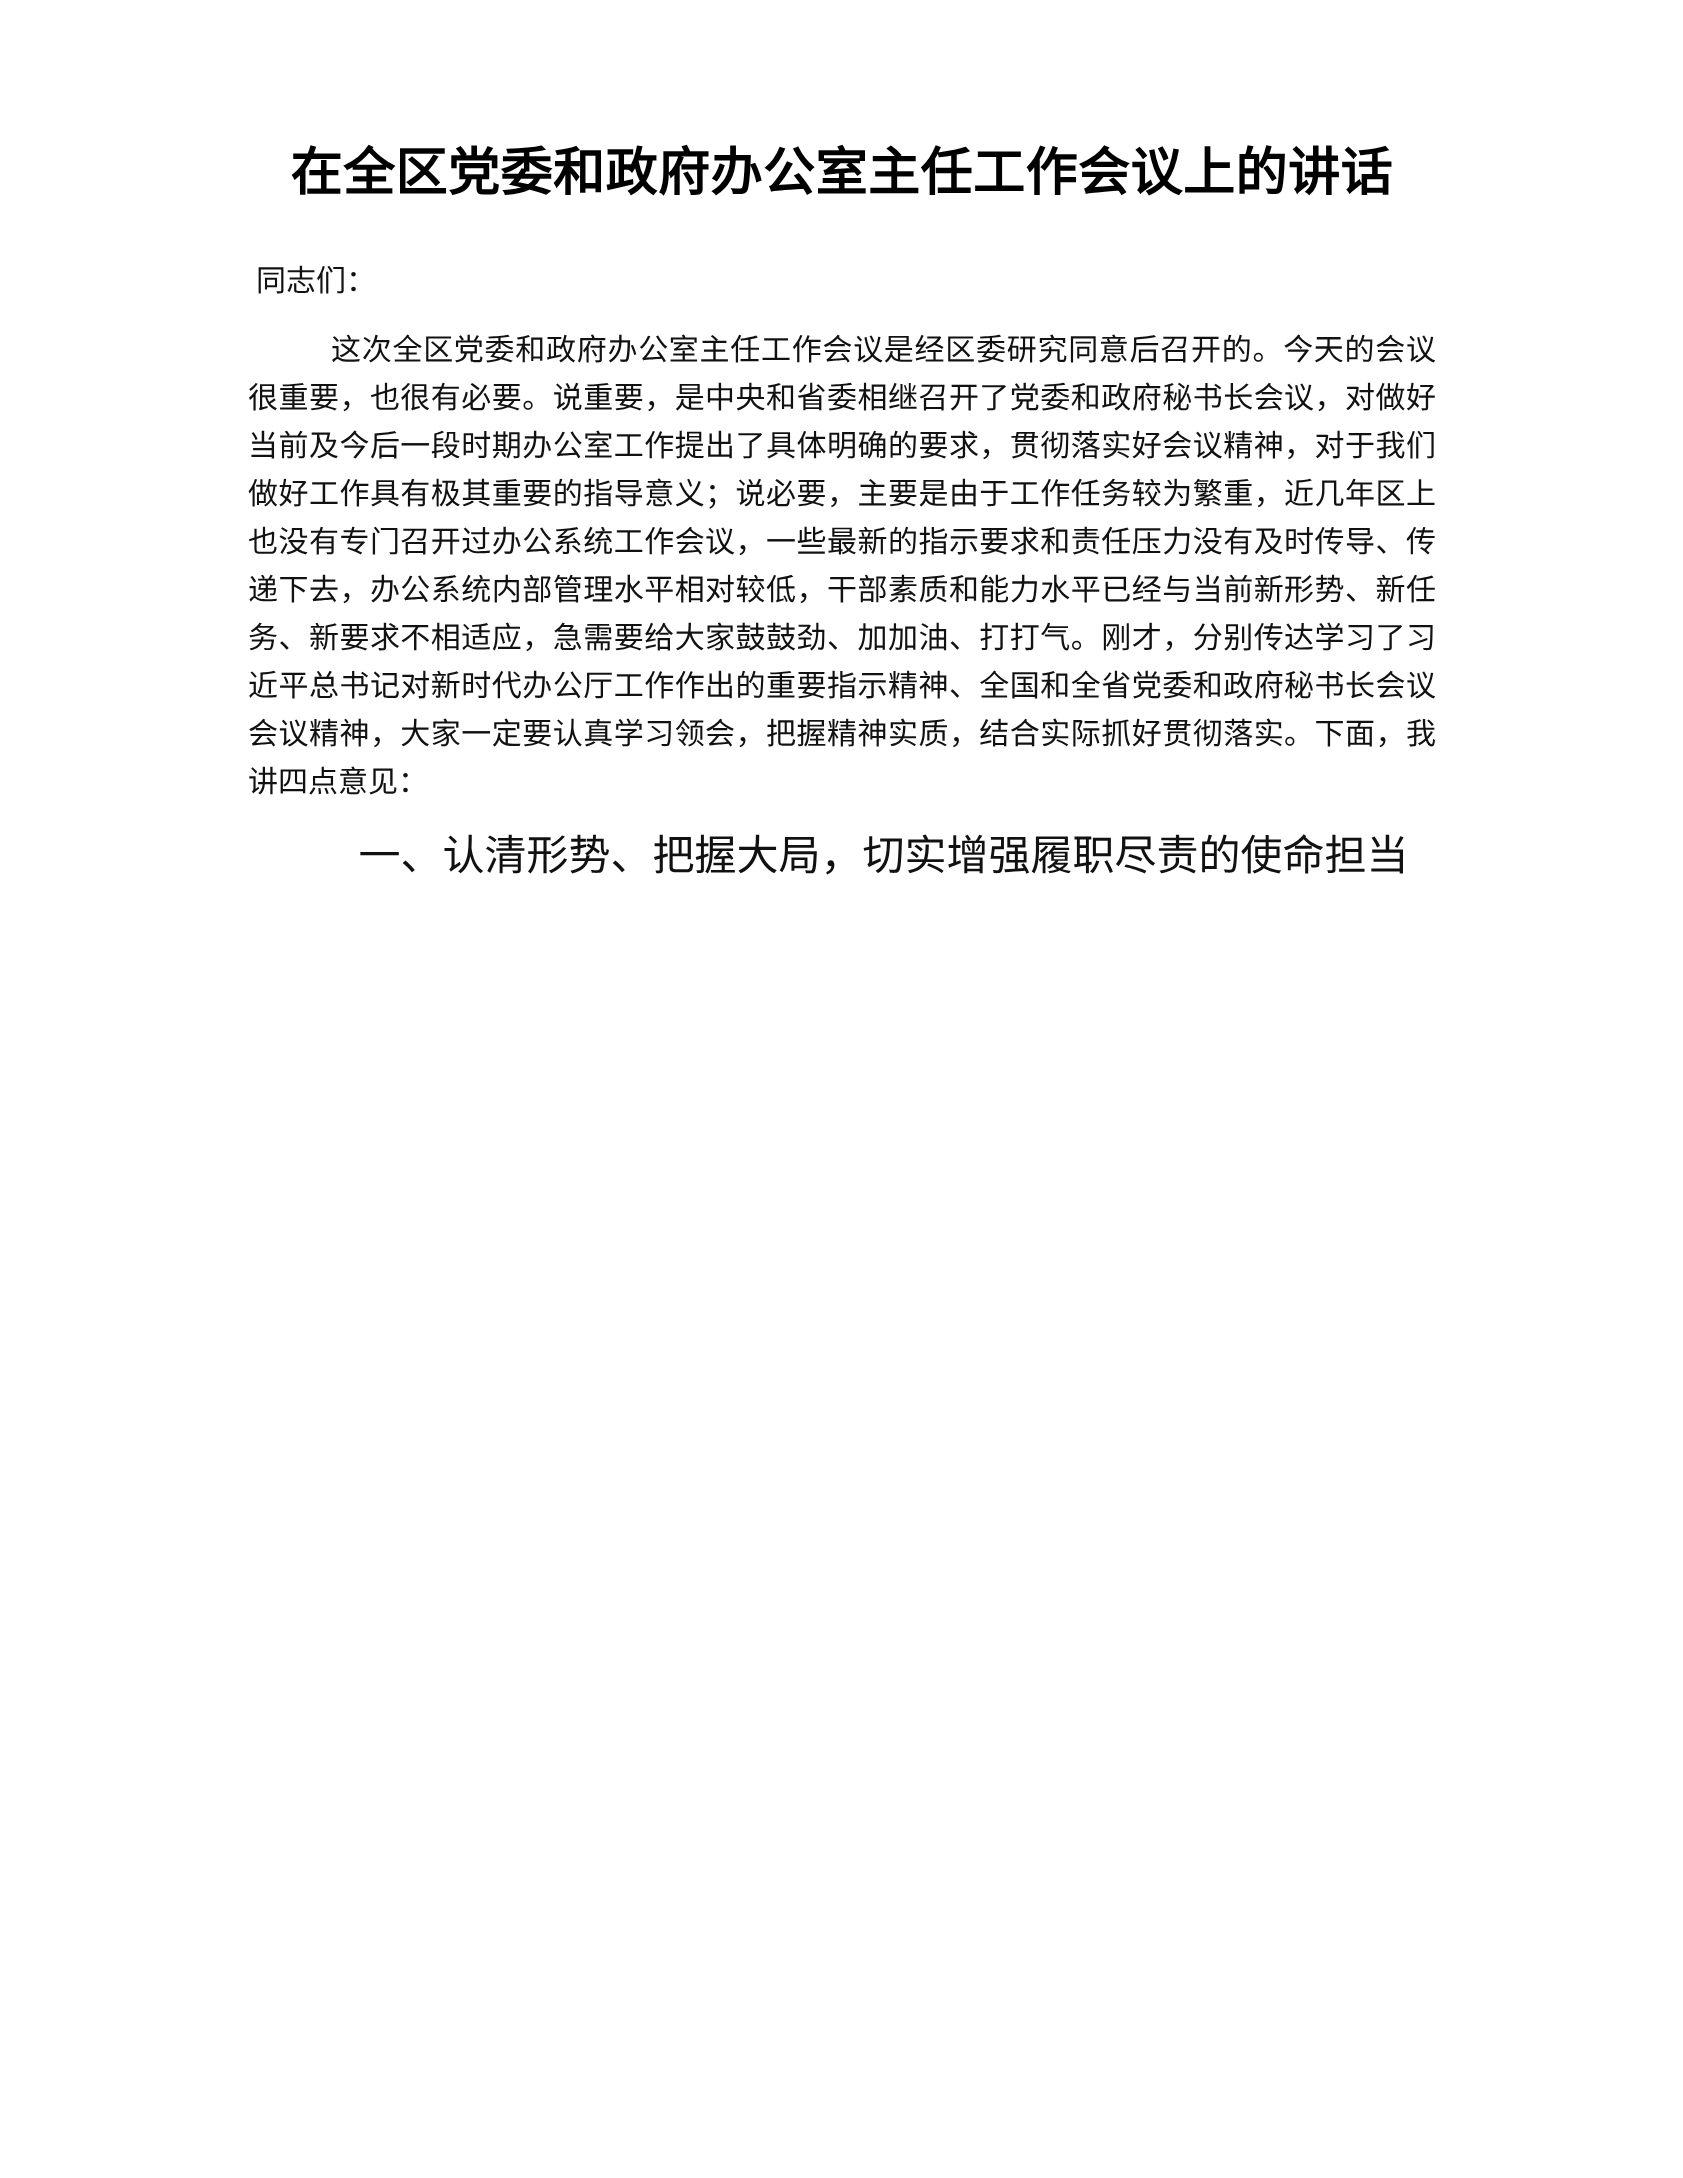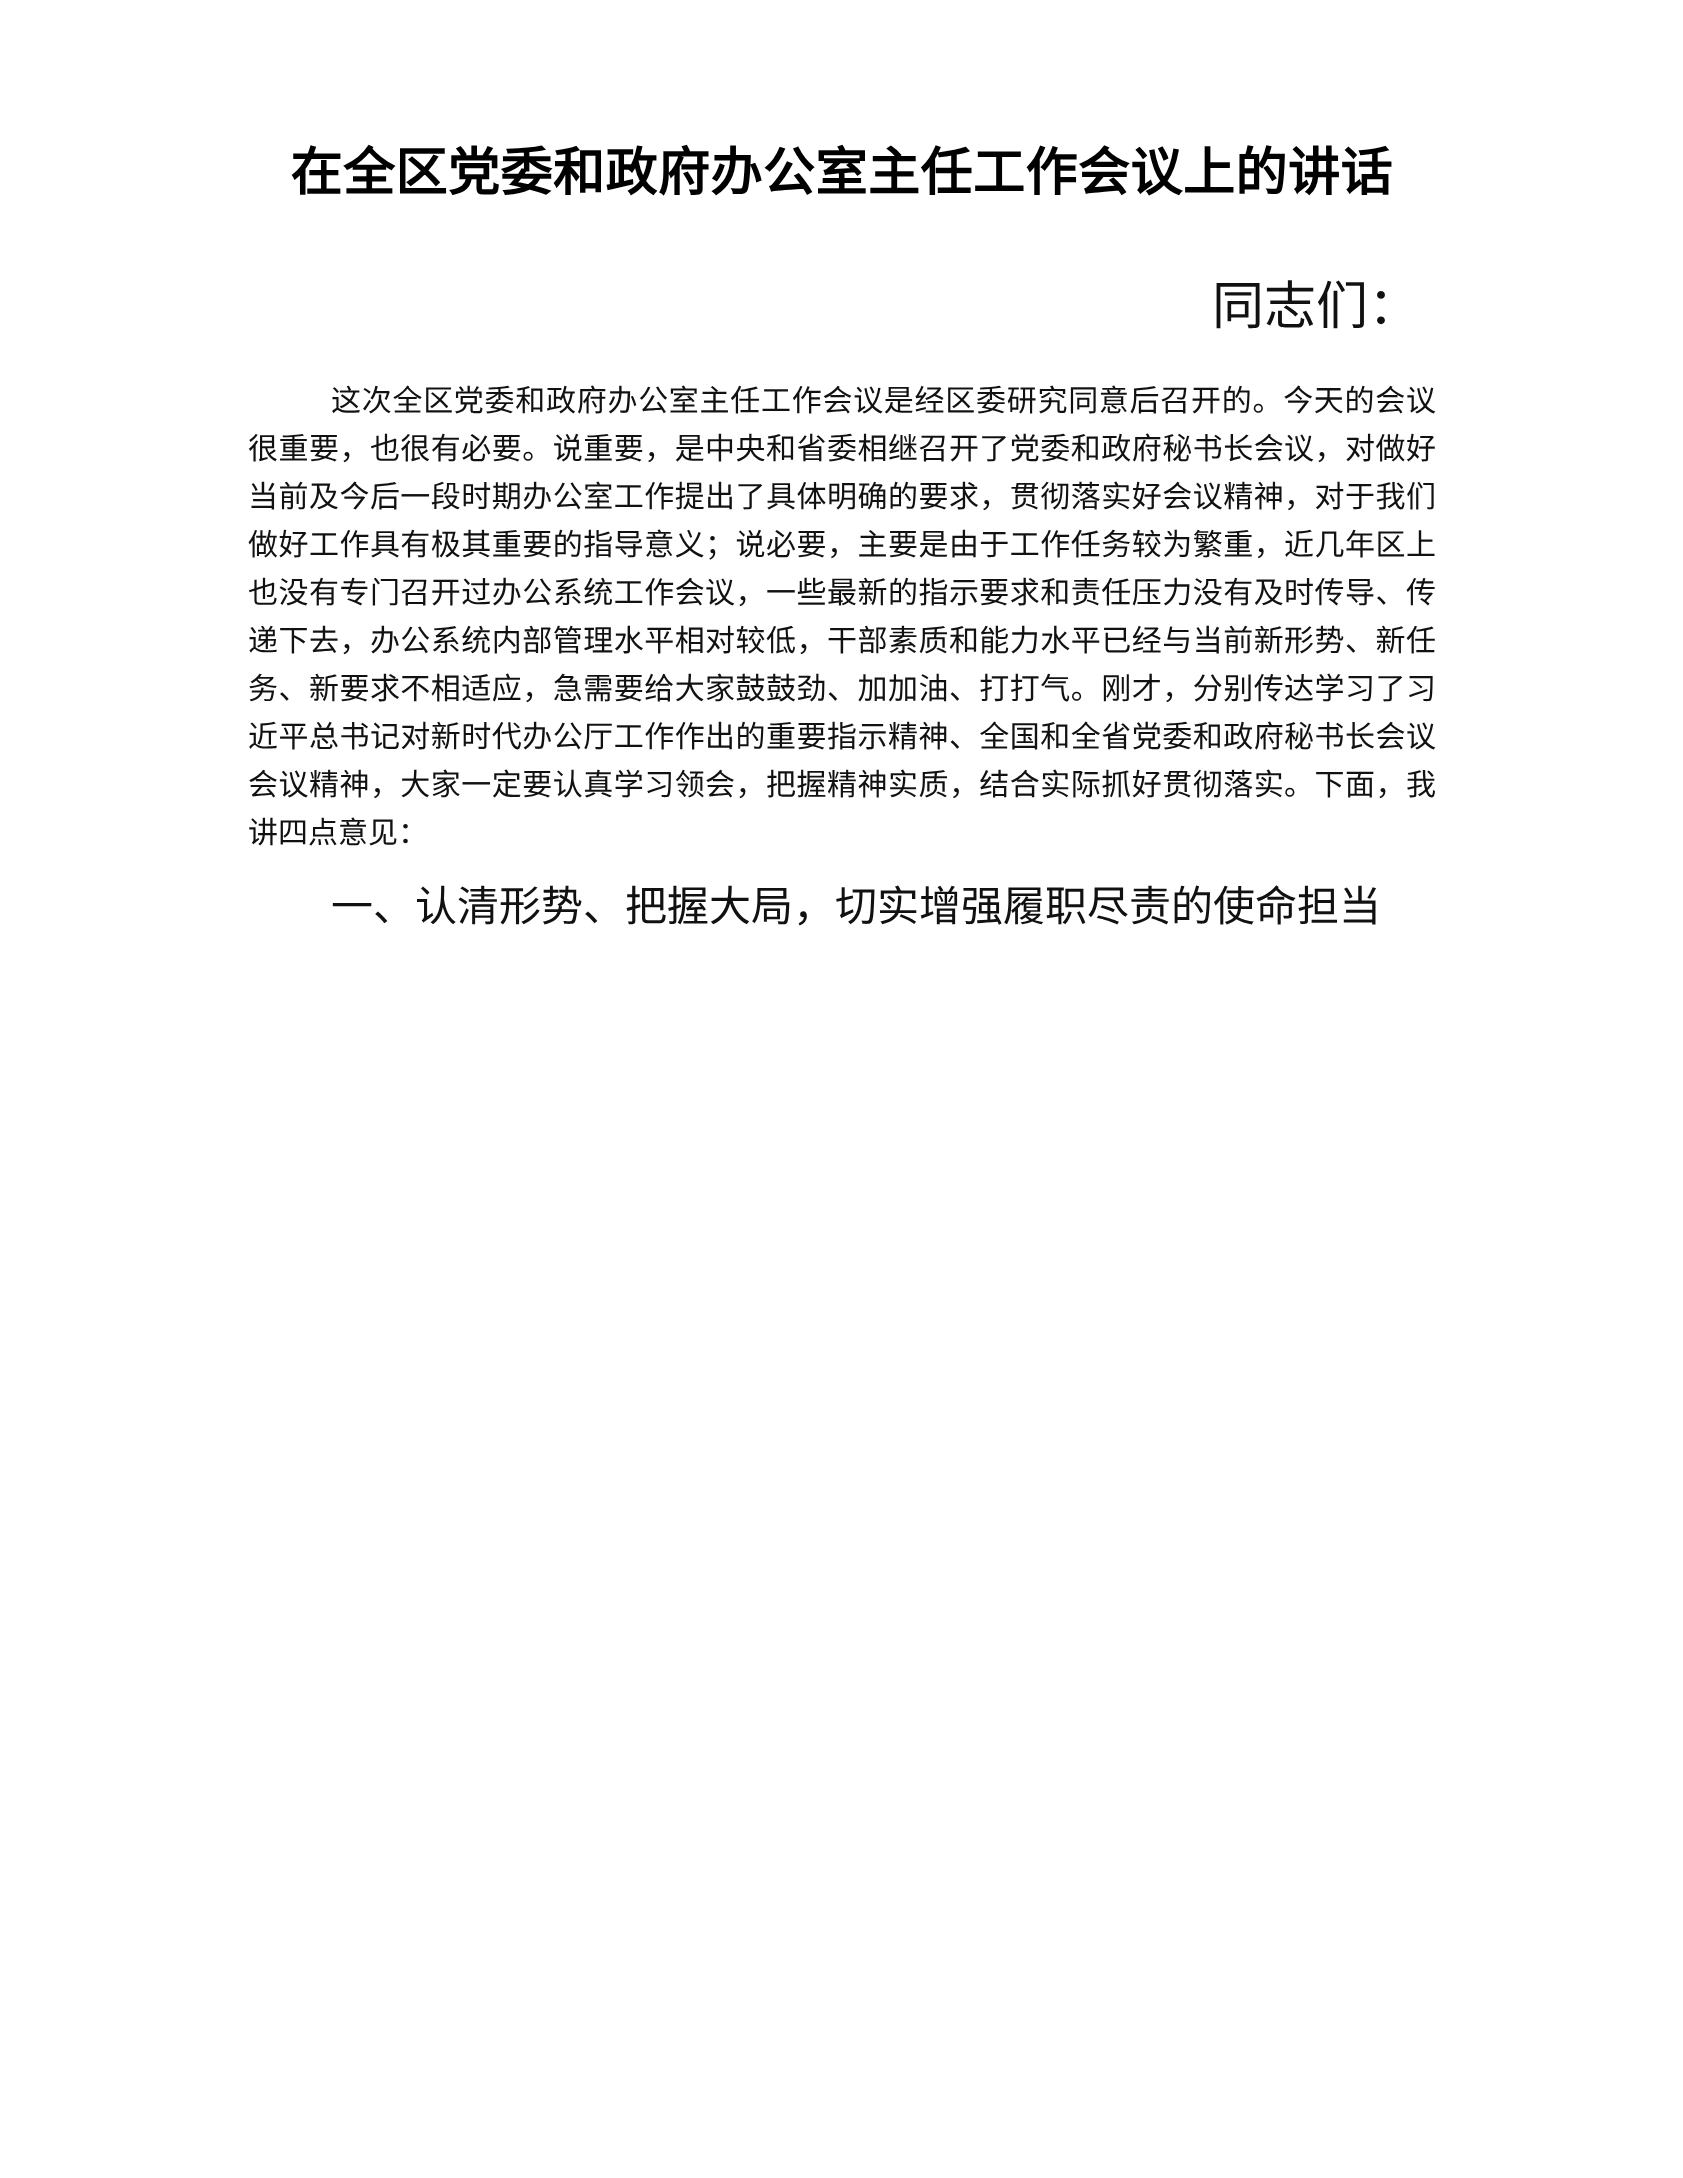--- a/index.html
+++ b/index.html
@@ -41,26 +41,26 @@
     font-weight: 700;
     line-height: 1.30;
     text-align: center;
     letter-spacing: 0.5px;
     color: #000000;
     font-family: "DejaVu Sans", "Liberation Sans", sans-serif;
   }
 
   
   .salutation {
-    margin: 16px;
+    margin: 8px;
     padding-top: 42px;
-    font-size: 52px;
+    font-size: 30px;
     line-height: 1.58;
     color: #111111;
-    text-align: right;
+    text-align: left;
     letter-spacing: 0px;
   }
 
   .para {
     margin: 0;
     padding-top: 14px;
     font-size: 30px;
     line-height: 1.60;
     text-align: justify;
     text-justify: inter-character;
@@ -73,21 +73,21 @@
 
   .para.tight {
     padding-top: 10px;
   }
 
   .heading-item {
     margin: 0;
     padding-top: 16px;
     font-size: 42px;
     line-height: 1.60;
-    text-align: left;
+    text-align: center;
     color: #111111;
     text-indent: 83px;
     letter-spacing: 0px;
   }
 
   
   .page-body > *:last-child {
     overflow: hidden;
   }
 </style>

